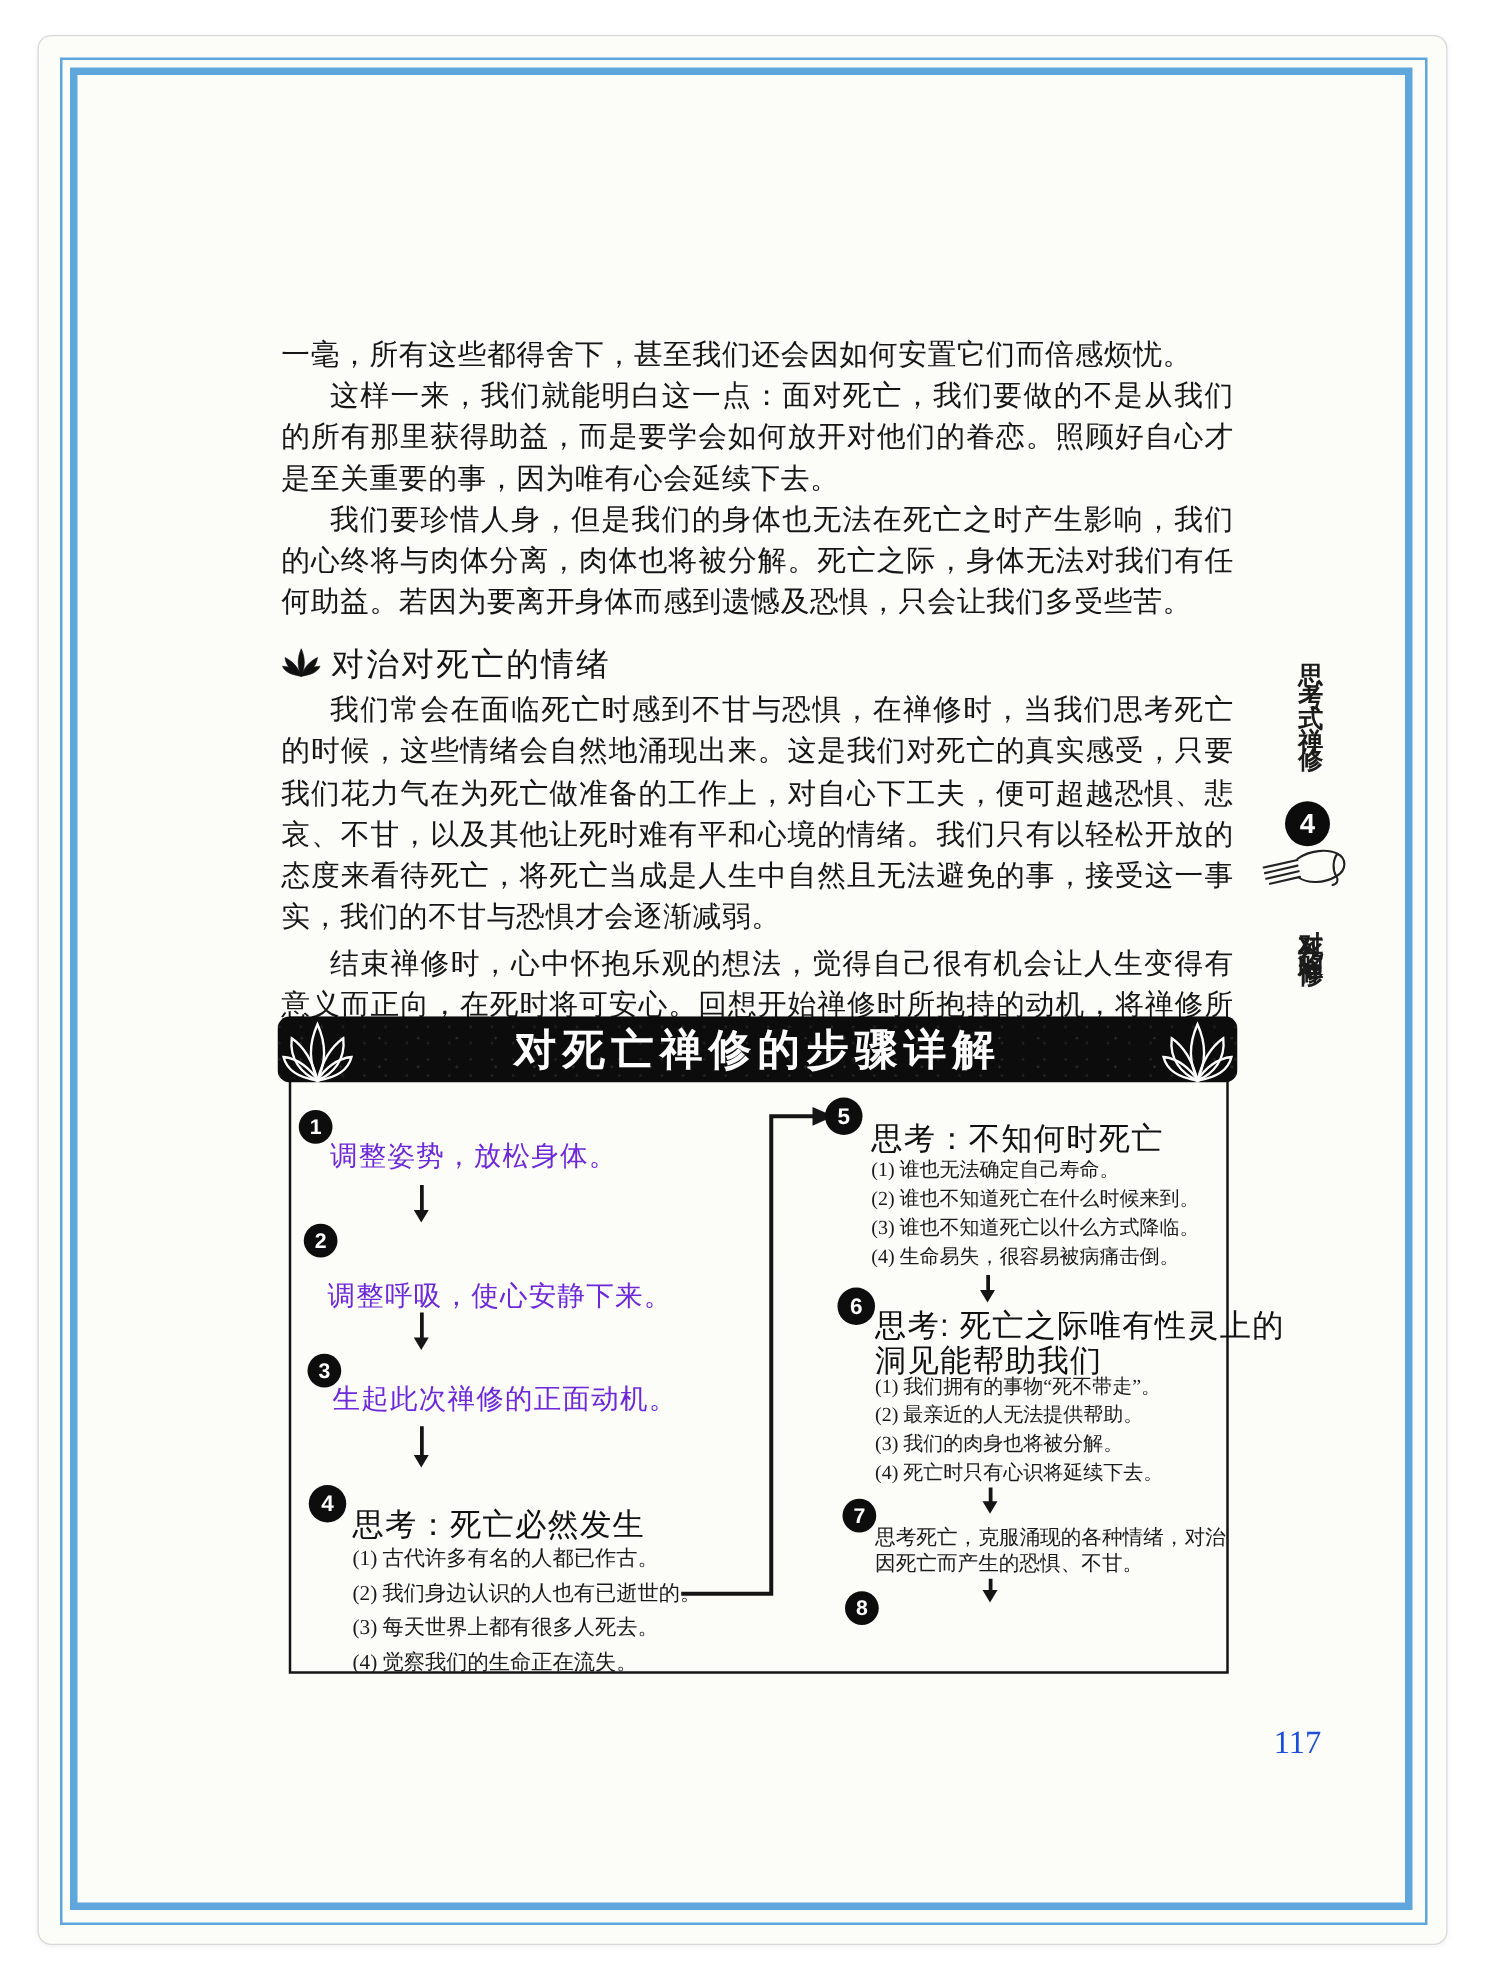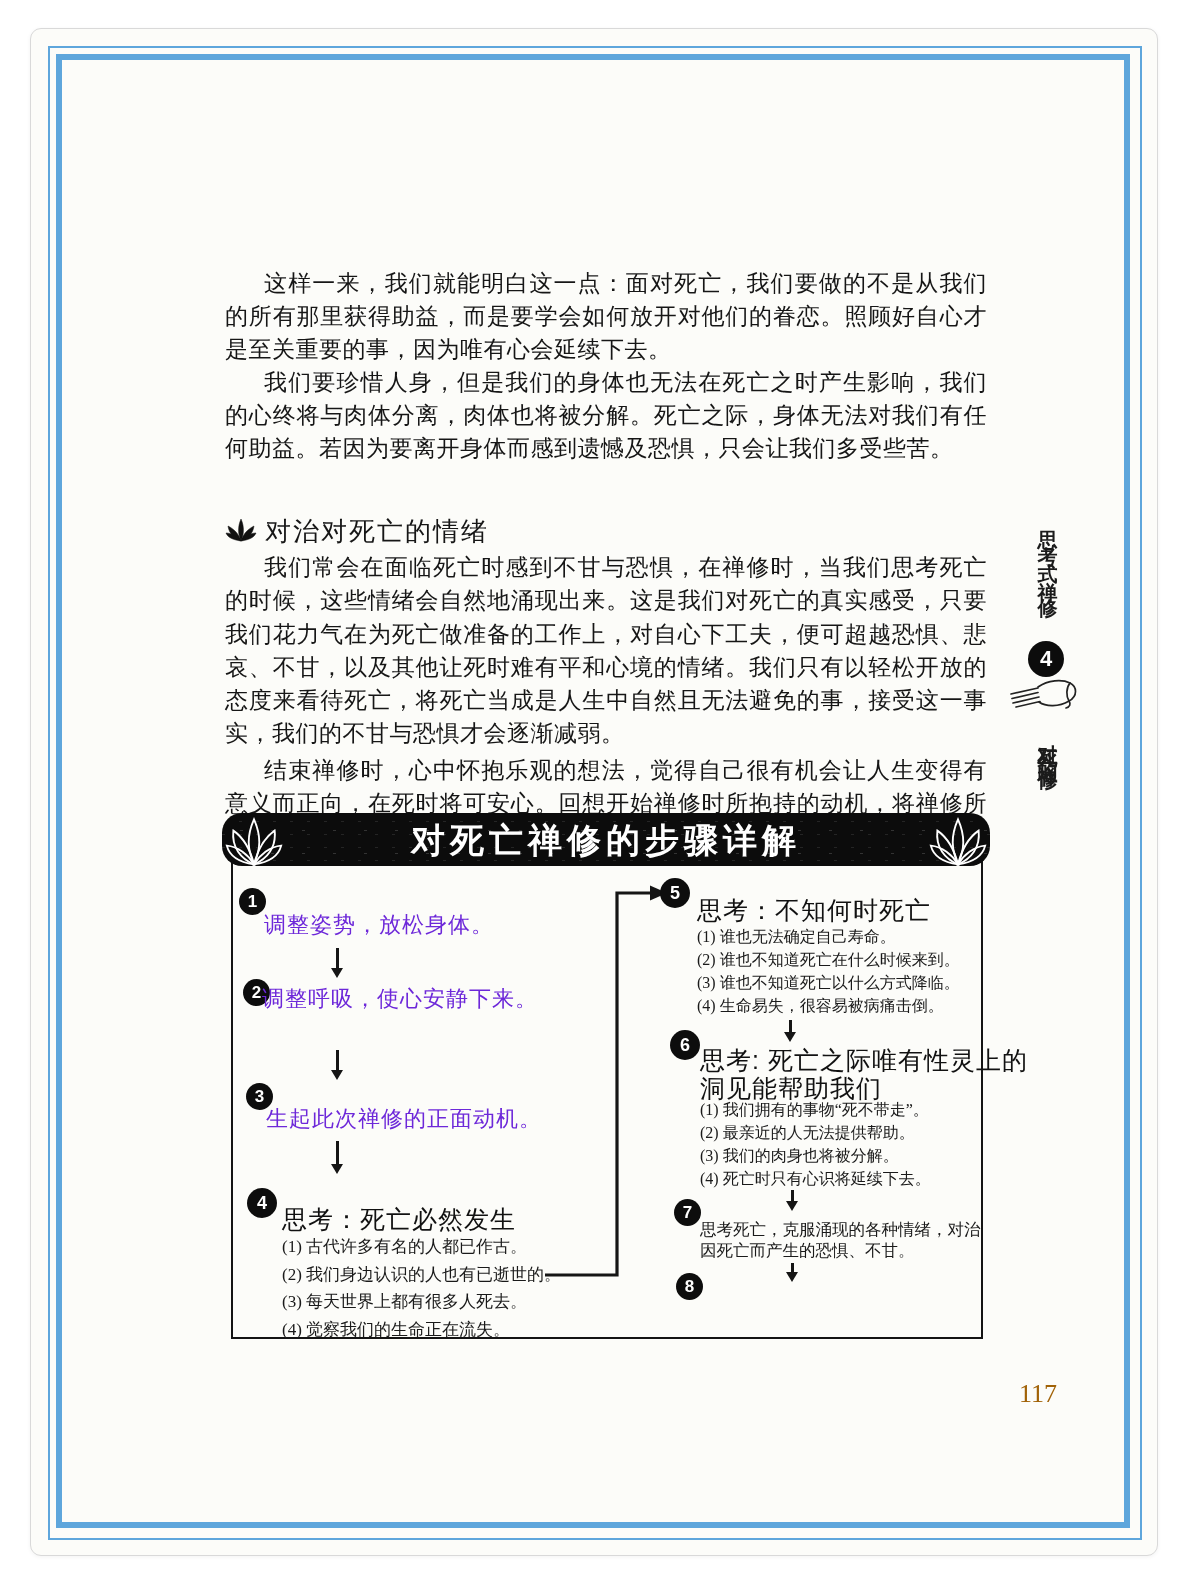--- a/index.html
+++ b/index.html
@@ -26,21 +26,21 @@
   
   .vstrip{position:absolute;writing-mode:vertical-rl;text-orientation:upright;
           font-family:"Liberation Serif",serif;color:#1b1b1b;}
   .series{left:1035px;top:514px;font-size:20px;letter-spacing:17px;font-weight:bold;}
   .chapter{left:1035px;top:729px;font-size:20px;letter-spacing:5px;font-weight:bold;}
   .chapnum{position:absolute;left:1028px;top:641px;width:36px;height:36px;border-radius:50%;
            background:#0c0c0c;color:#fff;font-weight:bold;font-size:22px;line-height:36px;text-align:center;}
   .handicon{position:absolute;left:1008px;top:673px;}
   
   .fbox{position:absolute;left:231px;top:840px;width:748px;height:495px;border:2.5px solid #141414;}
-  .banner{position:absolute;left:222px;top:813px;width:768px;height:53px;background-color:#0c0c0c;border-radius:20px;
+  .banner{position:absolute;left:222px;top:813px;width:768px;height:53px;background-color:#0c0c0c;border-radius:10px;
           background-image:radial-gradient(rgba(255,255,255,.16) 1px,transparent 1.3px),
                            radial-gradient(rgba(255,255,255,.10) 1px,transparent 1.3px);
           background-size:31px 23px,17px 13px;background-position:4px 6px,10px 2px;}
   .banner .bt{position:absolute;left:0;right:0;top:0;height:54px;line-height:55px;text-align:center;
           color:#ffffff;font-size:34px;font-weight:bold;letter-spacing:5px;}
   .lotus{position:absolute;top:-3px;}
   .lotus.left{left:2px;}
   .lotus.right{right:2px;transform:scaleX(-1);}
   .badge{position:absolute;border-radius:50%;background:#0d0d0d;color:#fff;text-align:center;
          font-weight:bold;font-family:"Liberation Sans",sans-serif;}
@@ -48,31 +48,32 @@
   .b30{width:30px;height:30px;line-height:30px;font-size:18px;}
   .stext{position:absolute;font-size:22px;letter-spacing:1px;color:#6d28d9;}
   .stitle{position:absolute;font-size:25px;letter-spacing:1px;color:#111;}
   .items{position:absolute;font-family:"Liberation Serif",serif;color:#1a1a1a;margin:0;padding:0;list-style:none;}
   .items li{white-space:nowrap;}
   .varrow{position:absolute;width:2.5px;background:#151515;}
   .varrow::after{content:"";position:absolute;bottom:-9px;left:50%;transform:translateX(-50%);
          width:0;height:0;border:6px solid transparent;border-top:10px solid #151515;border-bottom:none;}
   .connector{position:absolute;left:540px;top:883px;}
   .pagenum{position:absolute;left:1008px;top:1379px;width:60px;text-align:center;
-           font-family:"Liberation Serif",serif;font-size:26px;color:#a16207;}
+           font-family:"Liberation Serif",serif;font-size:26px;color:#1d4ed8;}
 </style>
 </head>
 <body>
 
 <div class="stage">
   <div class="card"></div>
   <div class="frame-thin"></div>
   <div class="frame-thick"></div>
 
   <div class="intro">
+    <p>一毫，所有这些都得舍下，甚至我们还会因如何安置它们而倍感烦忧。</p>
     <p class="indent">这样一来，我们就能明白这一点：面对死亡，我们要做的不是从我们的所有那里获得助益，而是要学会如何放开对他们的眷恋。照顾好自心才是至关重要的事，因为唯有心会延续下去。</p>
     <p class="indent">我们要珍惜人身，但是我们的身体也无法在死亡之时产生影响，我们的心终将与肉体分离，肉体也将被分解。死亡之际，身体无法对我们有任何助益。若因为要离开身体而感到遗憾及恐惧，只会让我们多受些苦。</p>
   </div>
 
   <div class="sec-head">
     <span>
       <svg width="32" height="26" viewBox="0 0 64 52">
         <g fill="#111" stroke="#111" stroke-width="1">
           <path d="M32 50 C20 46 8 36 6 20 C18 26 28 36 32 50 Z"></path>
           <path d="M32 50 C26 36 25 22 32 6 C39 22 38 36 32 50 Z"></path>
@@ -132,21 +133,21 @@
   <svg class="connector" width="140" height="404" viewBox="0 0 140 404">
     <path d="M5 392 H77 V10 H112" fill="none" stroke="#151515" stroke-width="3.2"></path>
     <polygon points="110,2.5 127,10 110,17.5" fill="#151515"></polygon>
   </svg>
 
   <div class="badge b27" style="left:239px;top:888px;">1</div>
   <div class="stext" style="left:264px;top:910px;">调整姿势，放松身体。</div>
   <div class="varrow" style="left:336px;top:948px;height:21px;"></div>
 
   <div class="badge b27" style="left:243px;top:979px;">2</div>
-  <div class="stext" style="left:262px;top:984px;">调整呼吸，使心安静下来。</div>
+  <div class="stext" style="left:262px;top:1022px;">调整呼吸，使心安静下来。</div>
   <div class="varrow" style="left:336px;top:1050px;height:21px;"></div>
 
   <div class="badge b27" style="left:246px;top:1083px;">3</div>
   <div class="stext" style="left:266px;top:1104px;">生起此次禅修的正面动机。</div>
   <div class="varrow" style="left:336px;top:1141px;height:24px;"></div>
 
   <div class="badge b30" style="left:247px;top:1188px;">4</div>
   <div class="stitle" style="left:282px;top:1203px;">思考：死亡必然发生</div>
   <ul class="items" style="left:282px;top:1233px;font-size:17px;line-height:27.5px;">
     <li>(1) 古代许多有名的人都已作古。</li>

